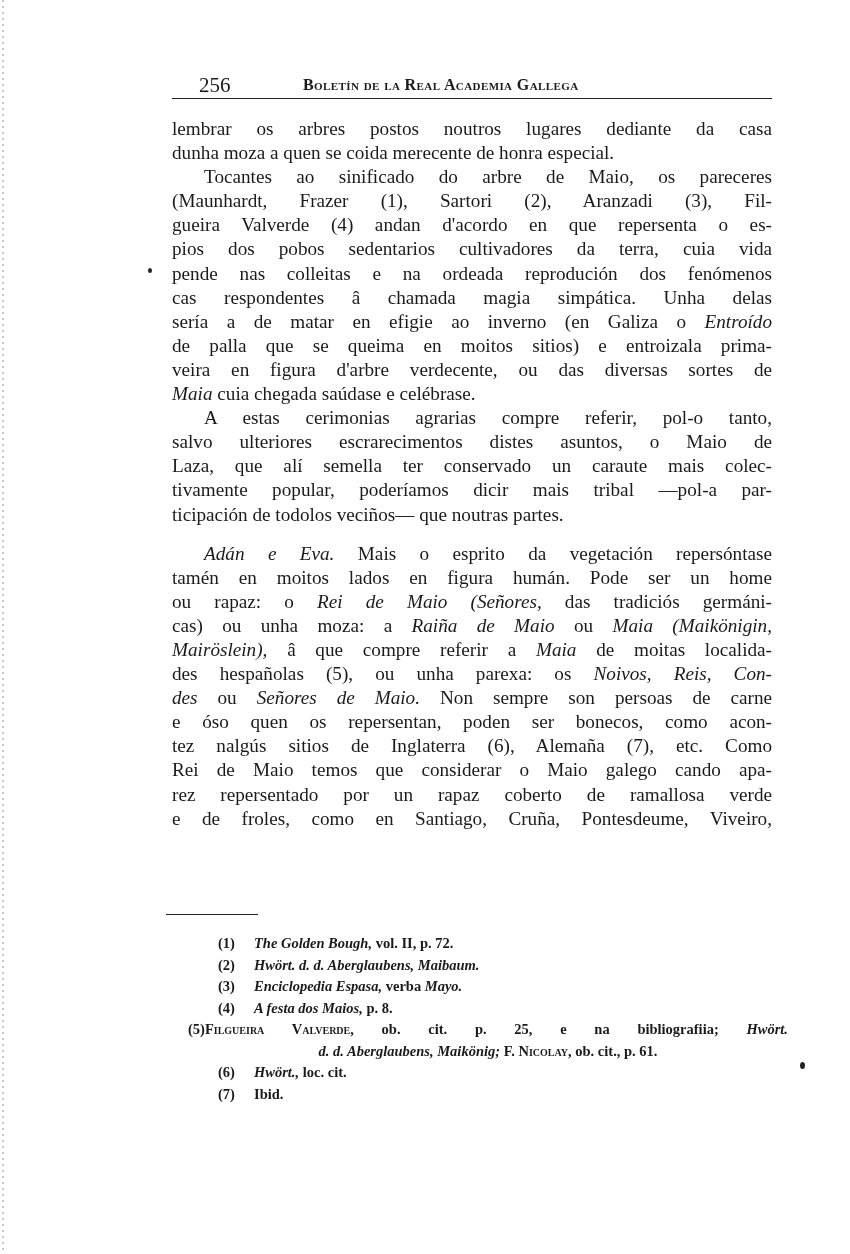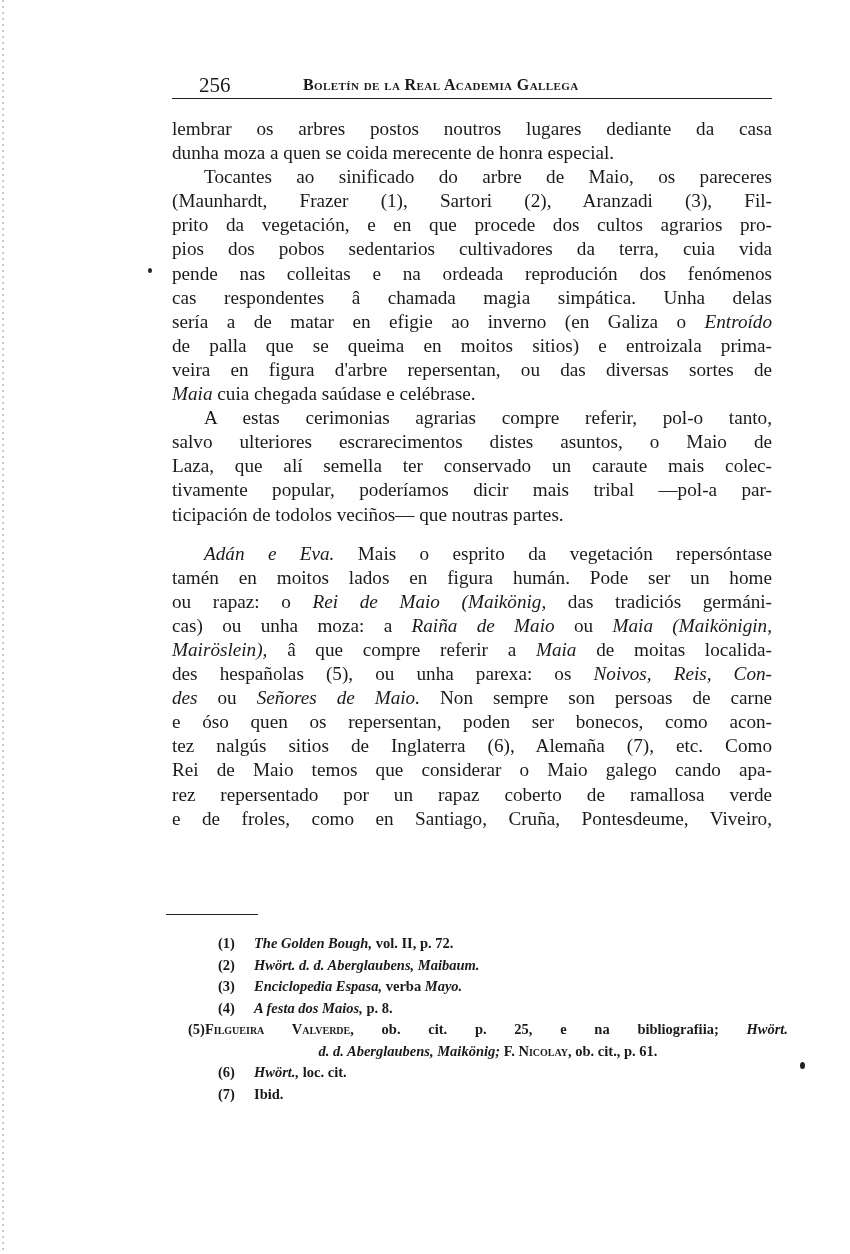--- a/index.html
+++ b/index.html
@@ -59,37 +59,37 @@
   <span class="page-num">256</span>
   <span class="running-title">Boletín de la Real Academia Gallega</span>
 </div>
 <div class="header-rule"></div>
 
 <div class="body-text" id="body-text">
     <span class="line"><span>lembrar os arbres postos noutros lugares dediante da casa</span></span>
     <span class="line last"><span>dunha moza a quen se coida merecente de honra especial.</span></span>
     <span class="line indent"><span>Tocantes ao sinificado do arbre de Maio, os pareceres</span></span>
     <span class="line"><span>(Maunhardt, Frazer (1), Sartori (2), Aranzadi (3), Fil-</span></span>
-    <span class="line"><span>prito da vegetación, e en que procede dos cultos agrarios pro-</span></span>
+    <span class="line"><span>gueira Valverde (4) andan d'acordo en que repersenta o es-</span></span>
     <span class="line"><span>pios dos pobos sedentarios cultivadores da terra, cuia vida</span></span>
     <span class="line"><span>pende nas colleitas e na ordeada reprodución dos fenómenos</span></span>
     <span class="line"><span>cas respondentes â chamada magia simpática. Unha delas</span></span>
     <span class="line"><span>sería a de matar en efigie ao inverno (en Galiza o </span><i>Entroído</i></span>
     <span class="line"><span>de palla que se queima en moitos sitios) e entroizala prima-</span></span>
-    <span class="line"><span>veira en figura d'arbre repersentan, ou das diversas sortes de</span></span>
+    <span class="line"><span>veira en figura d'arbre verdecente, ou das diversas sortes de</span></span>
     <span class="line last"><i>Maia</i><span> cuia chegada saúdase e celébrase.</span></span>
     <span class="line indent"><span>A estas cerimonias agrarias compre referir, pol-o tanto,</span></span>
     <span class="line"><span>salvo ulteriores escrarecimentos distes asuntos, o Maio de</span></span>
     <span class="line"><span>Laza, que alí semella ter conservado un caraute mais colec-</span></span>
     <span class="line"><span>tivamente popular, poderíamos dicir mais tribal —pol-a par-</span></span>
     <span class="line last"><span>ticipación de todolos veciños— que noutras partes.</span></span>
     <div class="para-gap"></div>
     <span class="line indent"><i>Adán e Eva.</i><span>  Mais o esprito da vegetación repersóntase</span></span>
     <span class="line"><span>tamén en moitos lados en figura humán. Pode ser un home</span></span>
-    <span class="line"><span>ou rapaz: o </span><i>Rei de Maio (Maikönig,</i><span> das tradiciós germáni-</span></span>
+    <span class="line"><span>ou rapaz: o </span><i>Rei de Maio (Señores,</i><span> das tradiciós germáni-</span></span>
     <span class="line"><span>cas) ou unha moza: a </span><i>Raiña de Maio</i><span> ou </span><i>Maia (Maikönigin,</i></span>
     <span class="line"><i>Mairöslein),</i><span> â que compre referir a </span><i>Maia</i><span> de moitas localida-</span></span>
     <span class="line"><span>des hespañolas (5), ou unha parexa: os </span><i>Noivos, Reis, Con-</i></span>
     <span class="line"><i>des</i><span> ou </span><i>Señores de Maio.</i><span> Non sempre son persoas de carne</span></span>
     <span class="line"><span>e óso quen os repersentan, poden ser bonecos, como acon-</span></span>
     <span class="line"><span>tez nalgús sitios de Inglaterra (6), Alemaña (7), etc. Como</span></span>
     <span class="line"><span>Rei de Maio temos que considerar o Maio galego cando apa-</span></span>
     <span class="line"><span>rez repersentado por un rapaz coberto de ramallosa verde</span></span>
     <span class="line"><span>e de froles, como en Santiago, Cruña, Pontesdeume, Viveiro,</span></span>
   </div>

